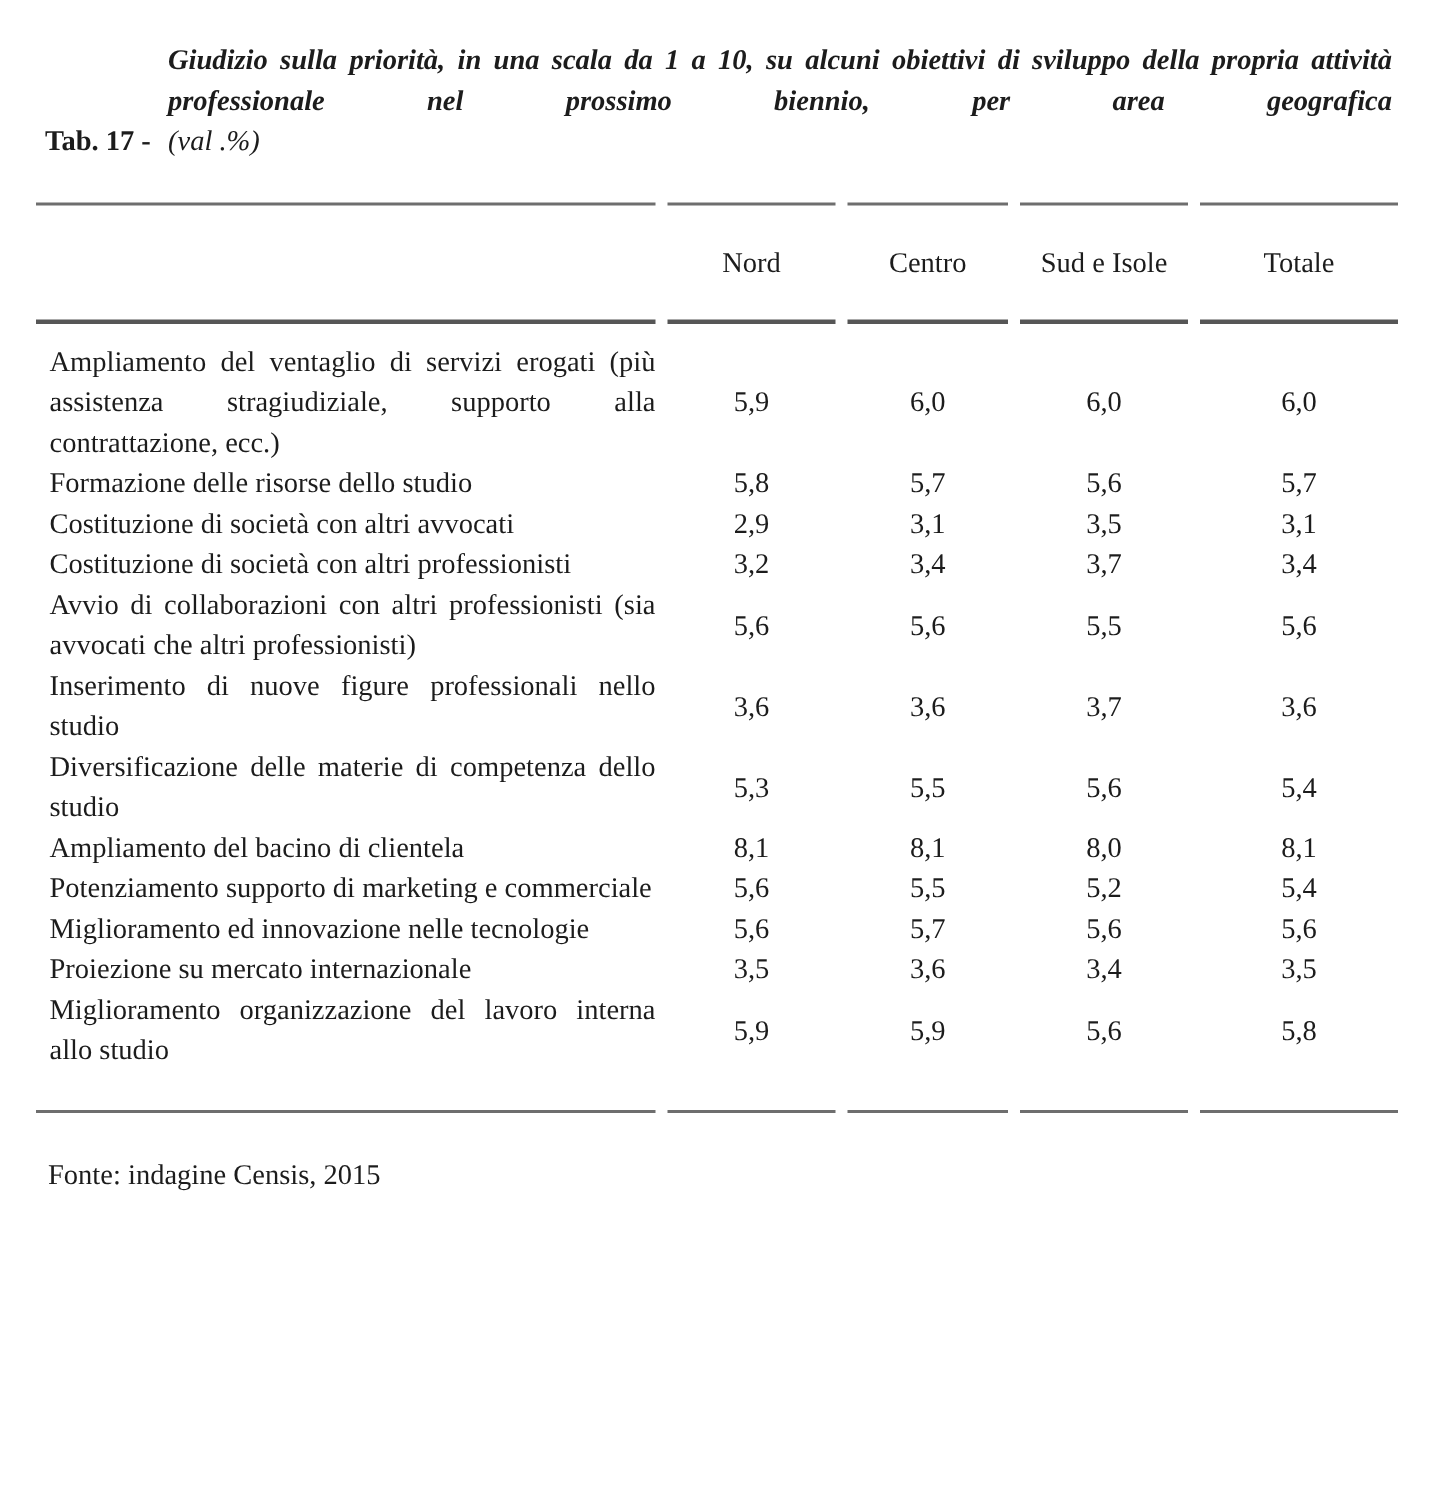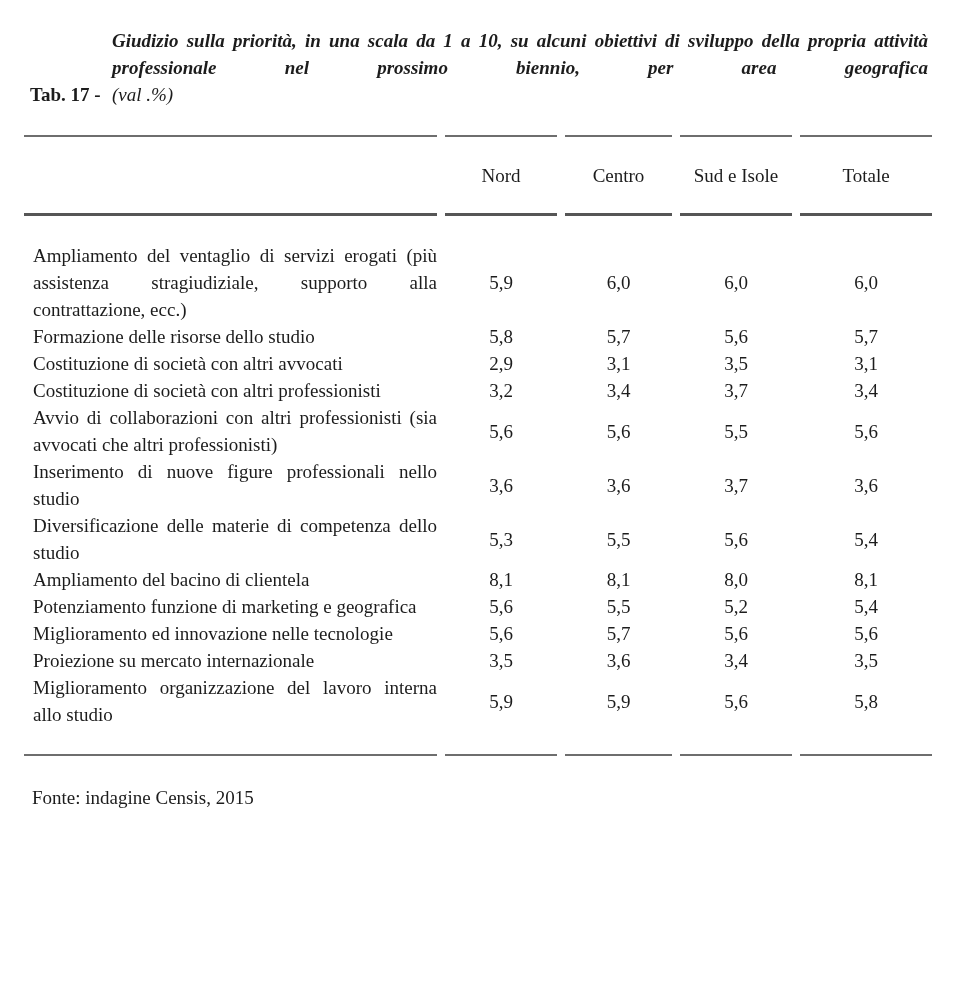--- a/index.html
+++ b/index.html
@@ -74,21 +74,21 @@
 
   tbody td {
     padding: 0;
     vertical-align: middle;
     text-align: center;
   }
   tbody td.row-label {
     text-align: justify;
     padding-left: 9px;
   }
-  tbody tr:first-child td { padding-top: 26px; }
+  tbody tr:first-child td { padding-top: 12px; }
   tbody tr:last-child td {
     padding-bottom: 26px;
     border-bottom: 2px solid #6e6e6e;
   }
 
   
   .source {
     margin: 28px 0 0 2px;
     font-size: 19px;
     line-height: 27px;
@@ -175,21 +175,21 @@
           <td class="value-cell">5,4</td>
         </tr>
         <tr>
           <td class="row-label">Ampliamento del bacino di clientela</td>
           <td class="value-cell">8,1</td>
           <td class="value-cell">8,1</td>
           <td class="value-cell">8,0</td>
           <td class="value-cell">8,1</td>
         </tr>
         <tr>
-          <td class="row-label">Potenziamento funzione di marketing e geografica</td>
+          <td class="row-label">Potenziamento supporto di marketing e commerciale</td>
           <td class="value-cell">5,6</td>
           <td class="value-cell">5,5</td>
           <td class="value-cell">5,2</td>
           <td class="value-cell">5,4</td>
         </tr>
         <tr>
           <td class="row-label">Miglioramento ed innovazione nelle tecnologie</td>
           <td class="value-cell">5,6</td>
           <td class="value-cell">5,7</td>
           <td class="value-cell">5,6</td>

